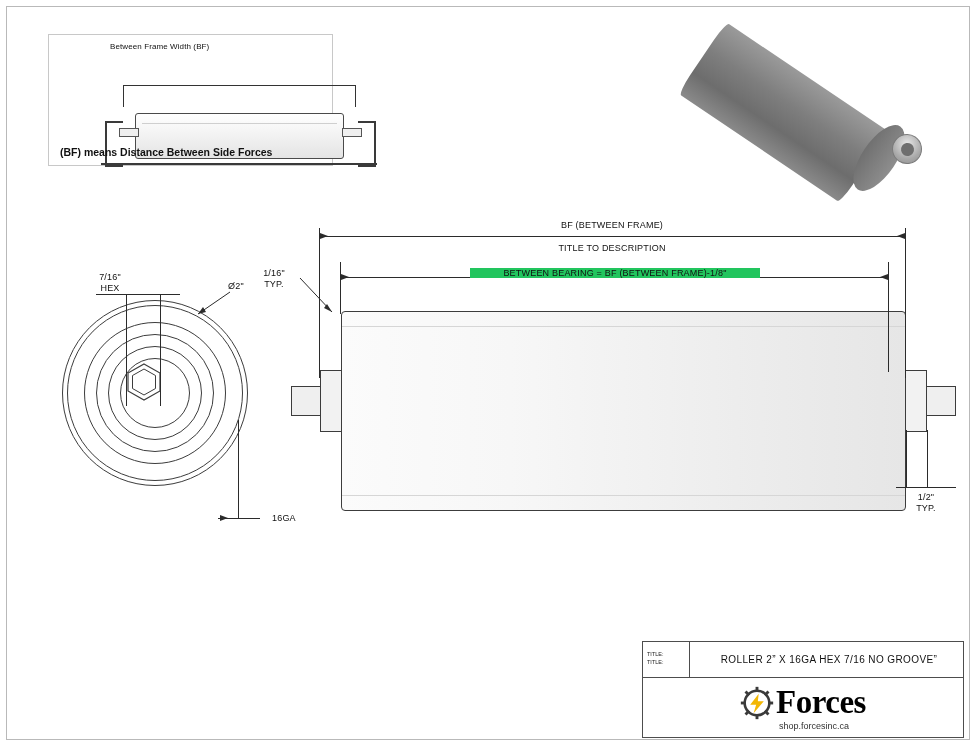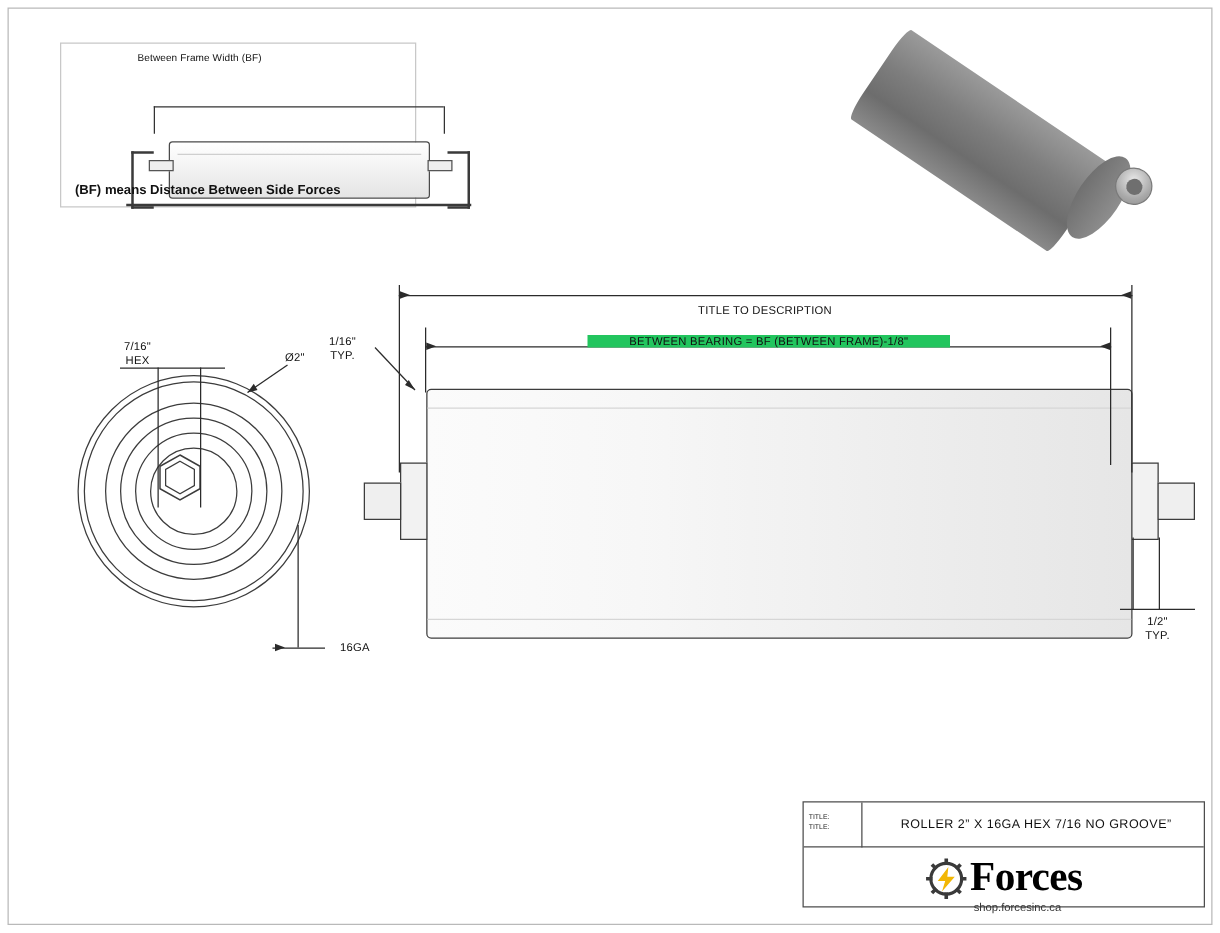--- a/index.html
+++ b/index.html
@@ -113,21 +113,21 @@
   .bf-base {
     position: absolute; left: 52px; top: 128px; width: 276px; height: 2px; background: #3a3a3a;
   }
 
   
   .title-block {
     position: absolute;
     left: 642px;
     top: 641px;
     width: 322px;
-    height: 85px;
+    height: 97px;
     border: 1px solid #4d4d4d;
     box-sizing: border-box;
     background: #fff;
   }
   .tb-row1 {
     position: absolute;
     left: 0; top: 0;
     width: 100%;
     height: 36px;
     border-bottom: 1px solid #4d4d4d;
@@ -345,20 +345,21 @@
   <div class="bearing-l"></div>
   <div class="bearing-r"></div>
   <div class="shaft-l"></div>
   <div class="shaft-r"></div>
 
   <div class="extline" style="left:319px;top:228px;height:150px;"></div>
   <div class="extline" style="left:905px;top:228px;height:150px;"></div>
   <div class="dimline" style="left:319px;top:236px;width:587px;"></div>
   <div class="arrowR" style="left:320px;top:233px;"></div>
   <div class="arrowL" style="left:897px;top:233px;"></div>
+  <div class="lbl center" style="left:462px;top:220px;width:300px;background:#fff;">BF (BETWEEN FRAME)</div>
   <div class="lbl center" style="left:462px;top:243px;width:300px;">TITLE TO DESCRIPTION</div>
 
   <div class="extline" style="left:340px;top:262px;height:52px;"></div>
   <div class="extline" style="left:888px;top:262px;height:110px;"></div>
   <div class="dimline" style="left:340px;top:277px;width:549px;"></div>
   <div class="arrowR" style="left:341px;top:274px;"></div>
   <div class="arrowL" style="left:880px;top:274px;"></div>
   <div class="lbl center" style="left:470px;top:268px;width:290px;background:#22c55e;">BETWEEN BEARING = BF (BETWEEN FRAME)-1/8"</div>
 
   <div class="lbl center" style="left:244px;top:268px;width:60px;">1/16"</div>

